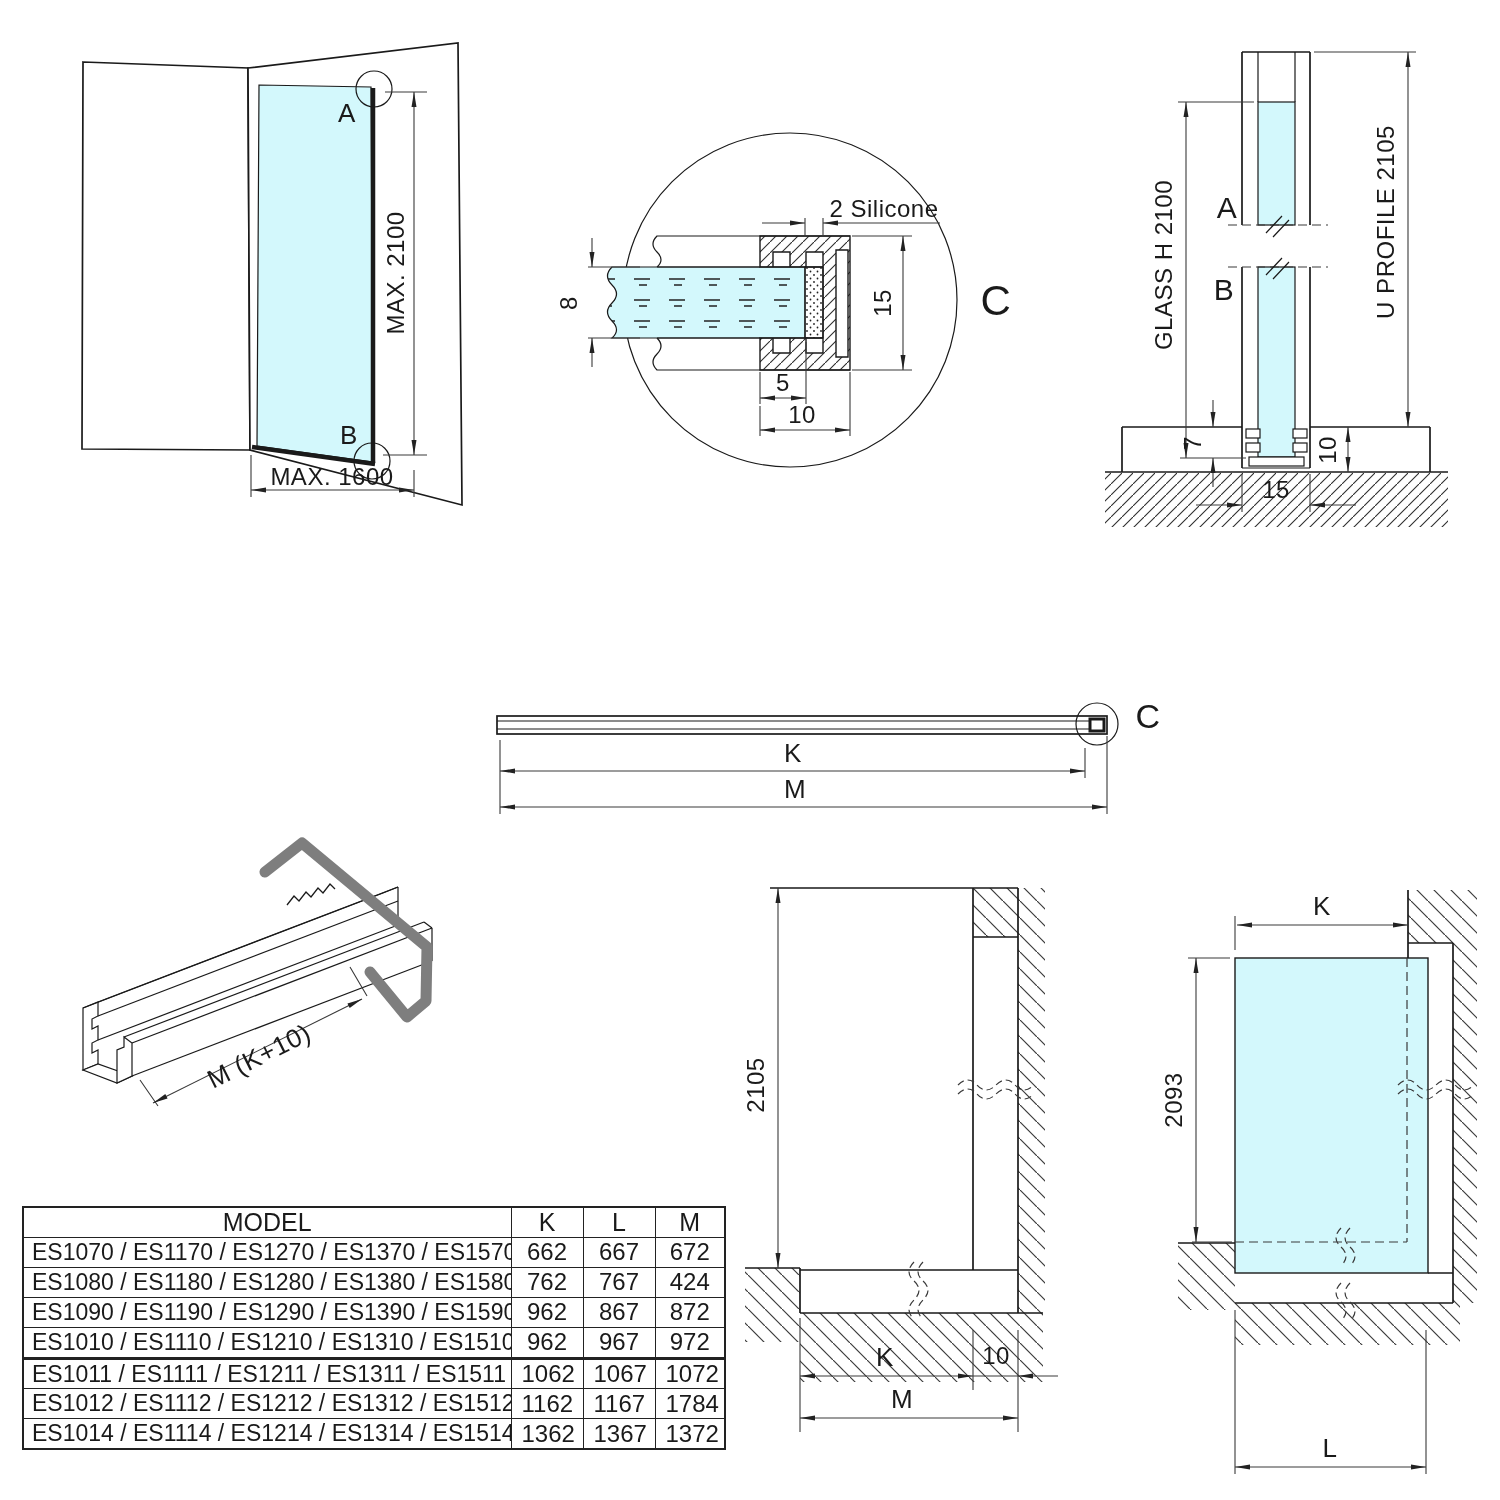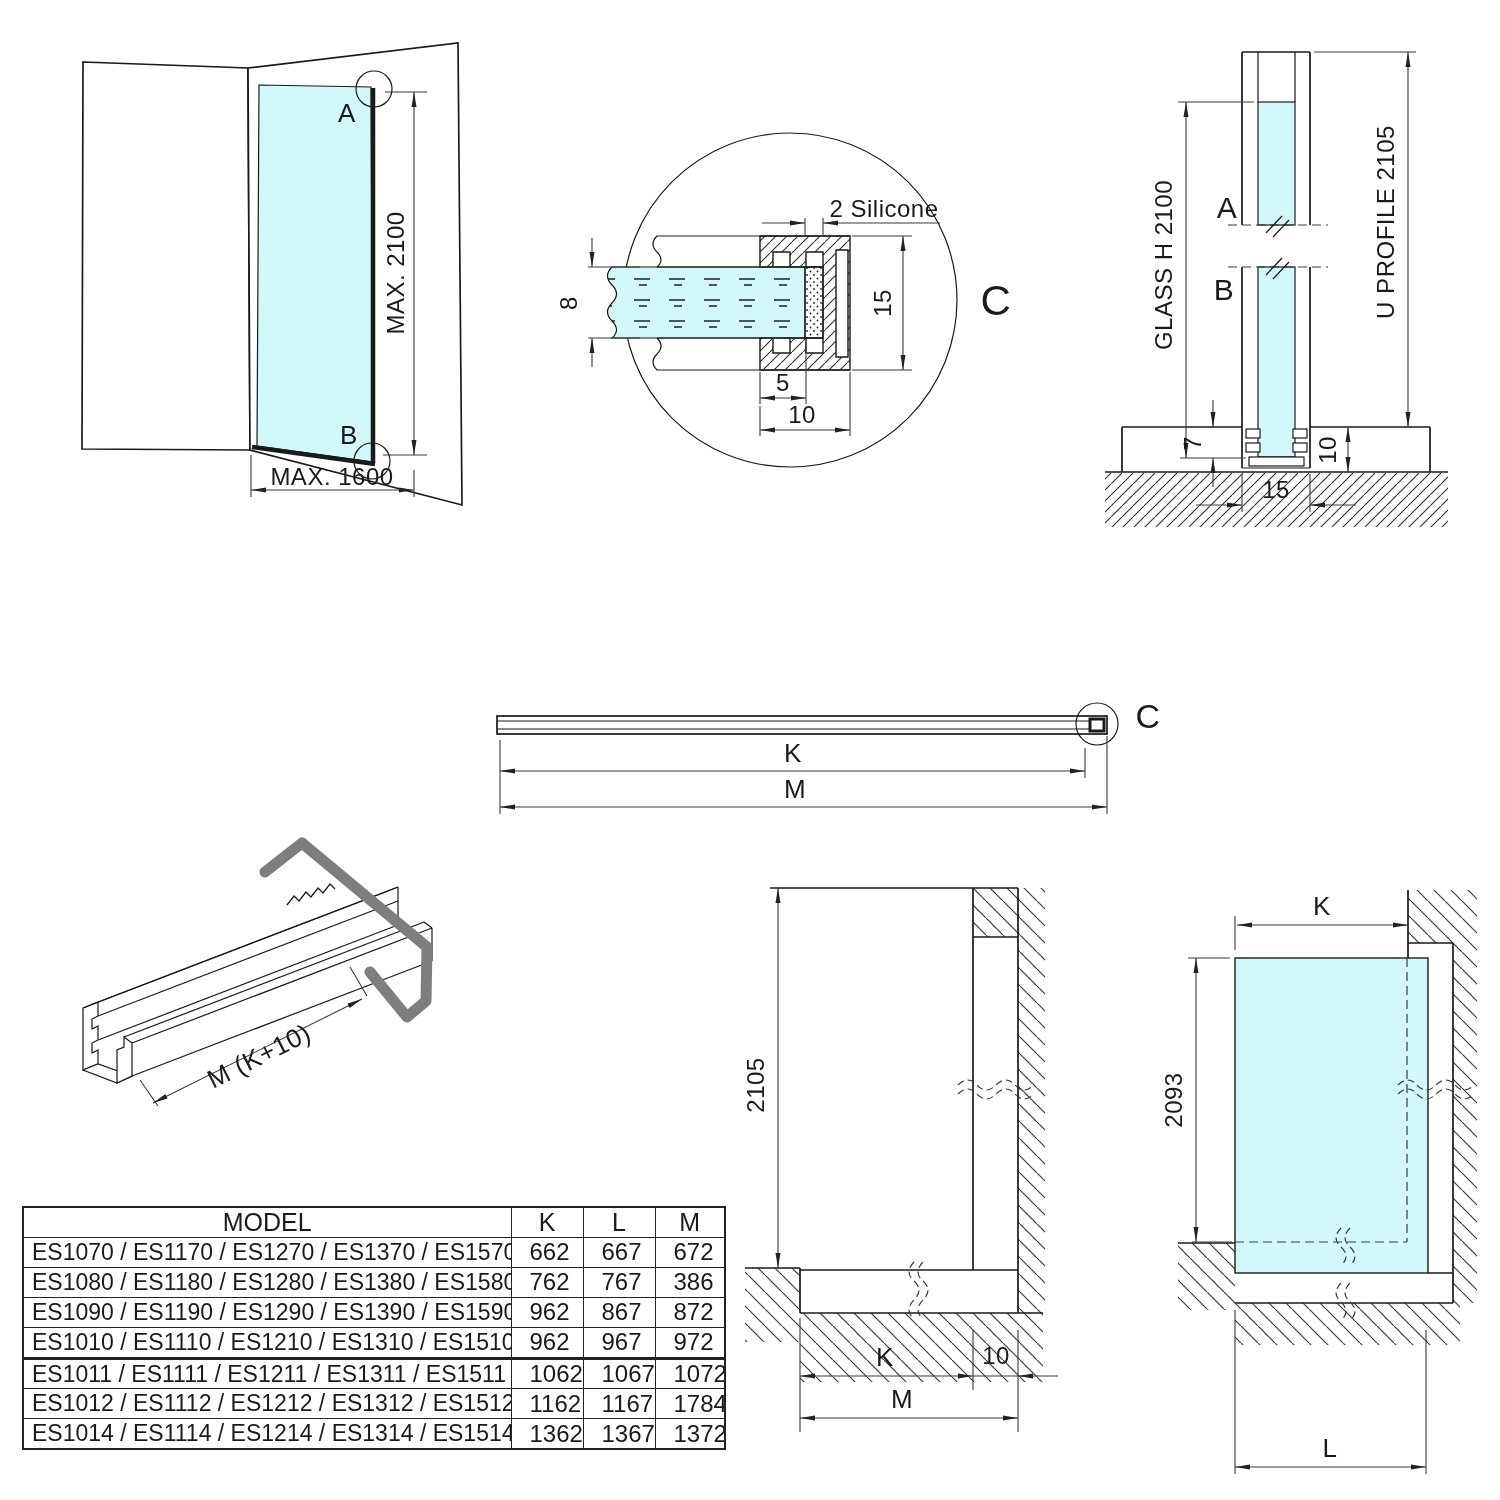--- a/index.html
+++ b/index.html
@@ -17,21 +17,21 @@
   .wavy{stroke:var(--dim);stroke-width:1.2;fill:none;stroke-dasharray:7 4;}
   .glass-fill{fill:var(--glass);}
   .gray-cap{stroke:var(--cap_gray);stroke-width:11;fill:none;stroke-linecap:round;stroke-linejoin:round;}
   .t24{font-size:24px;} .t26{font-size:26px;} .t30{font-size:30px;} .t34{font-size:34px;} .t42{font-size:42px;}
   
   #spec-table{position:absolute;left:22px;top:1206px;width:702px;border-collapse:collapse;
               table-layout:fixed;color:var(--line);}
   #spec-table td,#spec-table th{border:1.6px solid #222;height:28.9px;padding:0 8px;
               font-weight:normal;font-size:23px;white-space:nowrap;overflow:hidden;}
   #spec-table th{text-align:center;font-size:25px;}
-  #spec-table td.num{text-align:center;font-size:24px;padding:0 18px;}
+  #spec-table td.num{text-align:center;font-size:24px;padding:0 10px;}
   #spec-table tr.sep td{border-bottom-width:3px;}
   #spec-table{border:2px solid #222;}
 </style>
 </head>
 <body>
 
 <div id="canvas">
 <svg width="1500" height="1500" viewBox="0 0 1500 1500">
   <defs>
     <marker id="mE" viewBox="0 0 16 6" refX="15.5" refY="3" markerWidth="16" markerHeight="6" orient="auto" markerUnits="userSpaceOnUse">
@@ -252,21 +252,21 @@
   <tr>
     <td>ES1070 / ES1170 / ES1270 / ES1370 / ES1570</td>
     <td class="num">662</td>
     <td class="num">667</td>
     <td class="num">672</td>
   </tr>
   <tr>
     <td>ES1080 / ES1180 / ES1280 / ES1380 / ES1580</td>
     <td class="num">762</td>
     <td class="num">767</td>
-    <td class="num">386</td>
+    <td class="num">424</td>
   </tr>
   <tr>
     <td>ES1090 / ES1190 / ES1290 / ES1390 / ES1590</td>
     <td class="num">962</td>
     <td class="num">867</td>
     <td class="num">872</td>
   </tr>
   <tr class="sep">
     <td>ES1010 / ES1110 / ES1210 / ES1310 / ES1510</td>
     <td class="num">962</td>

